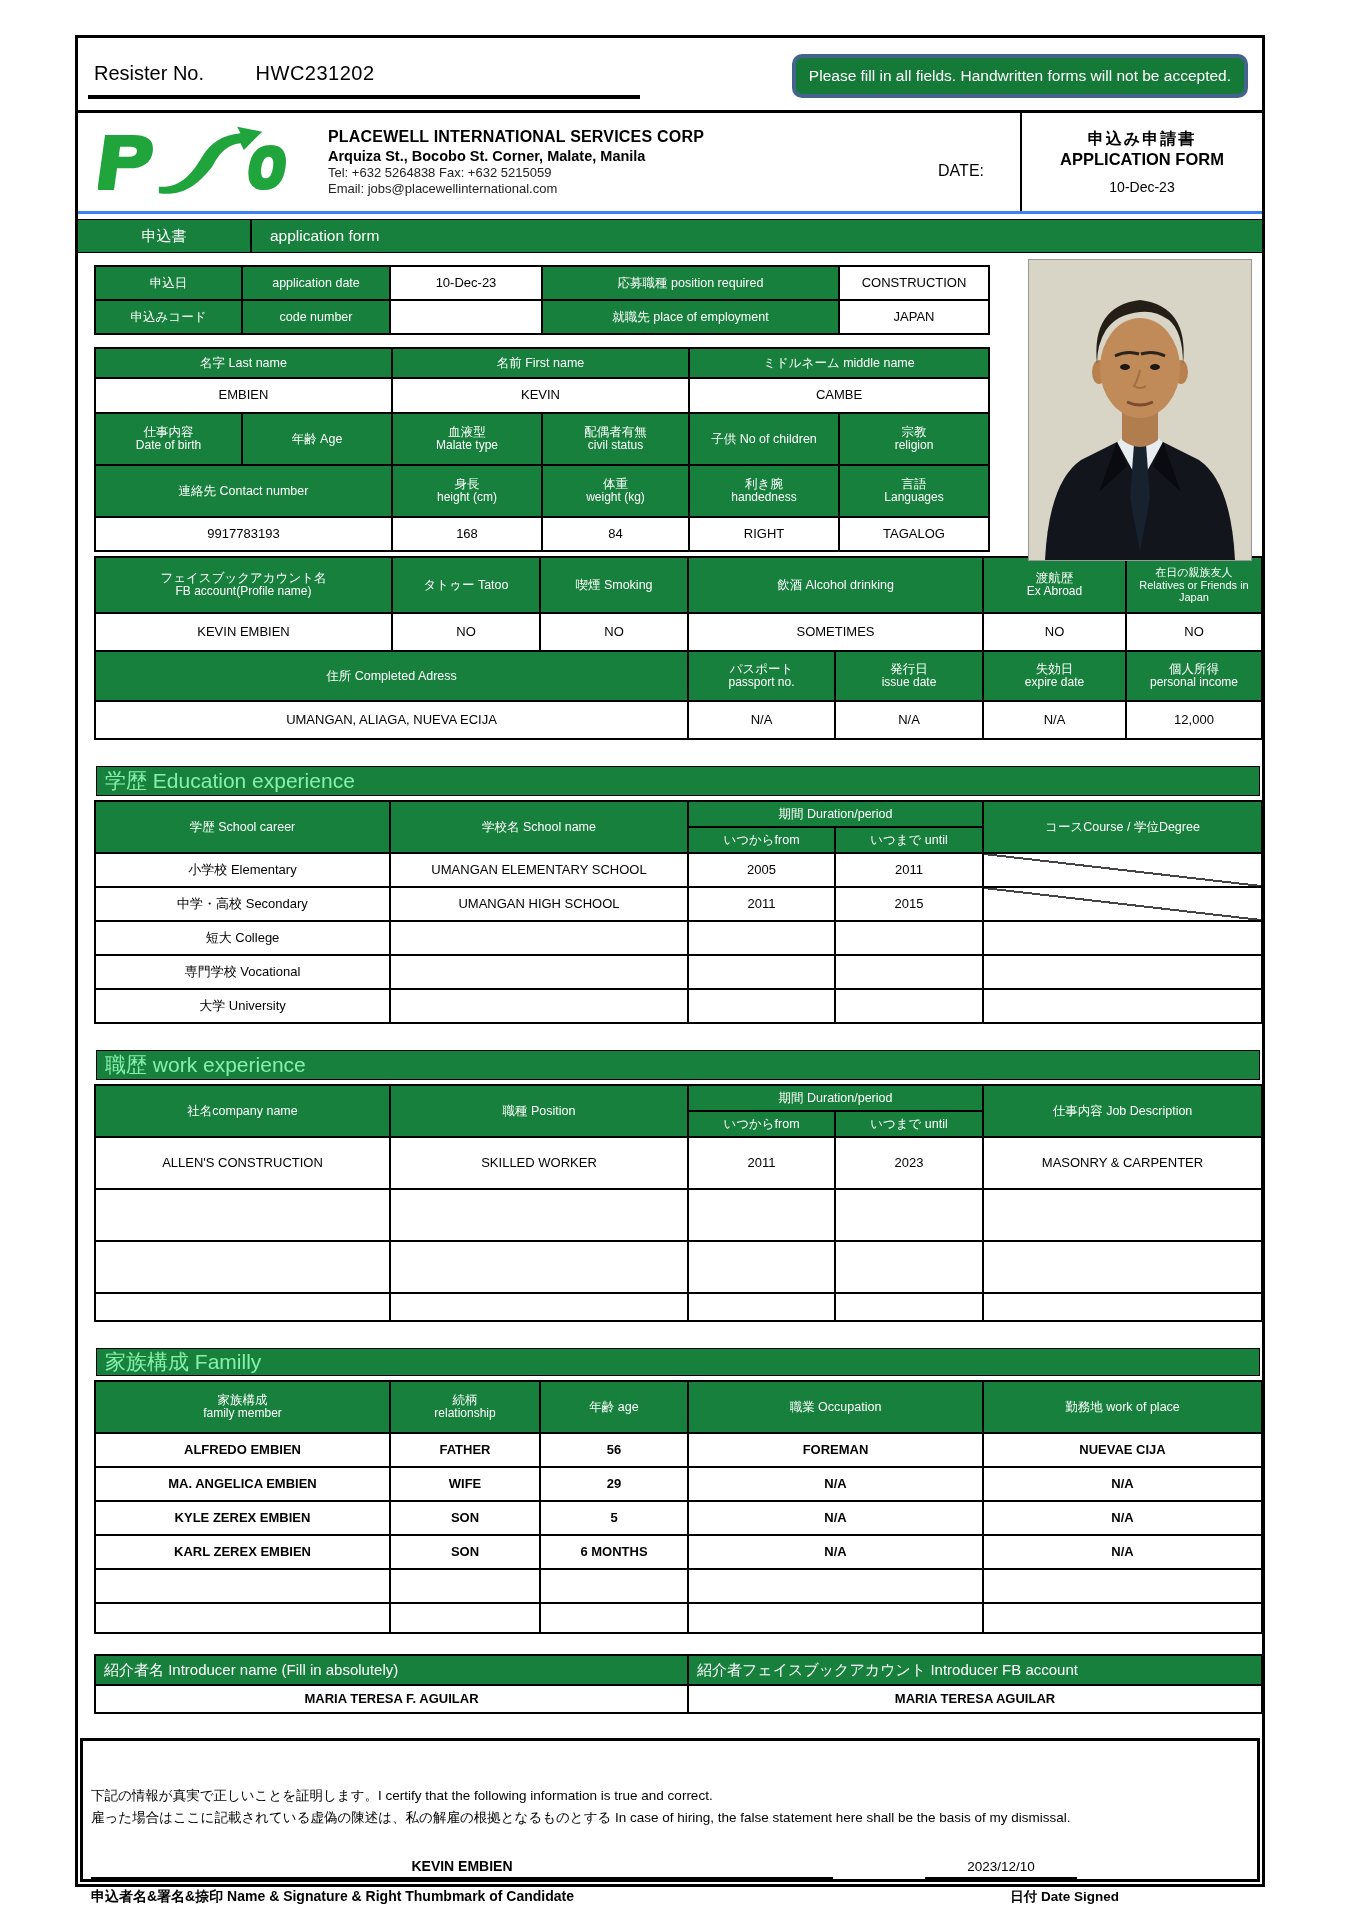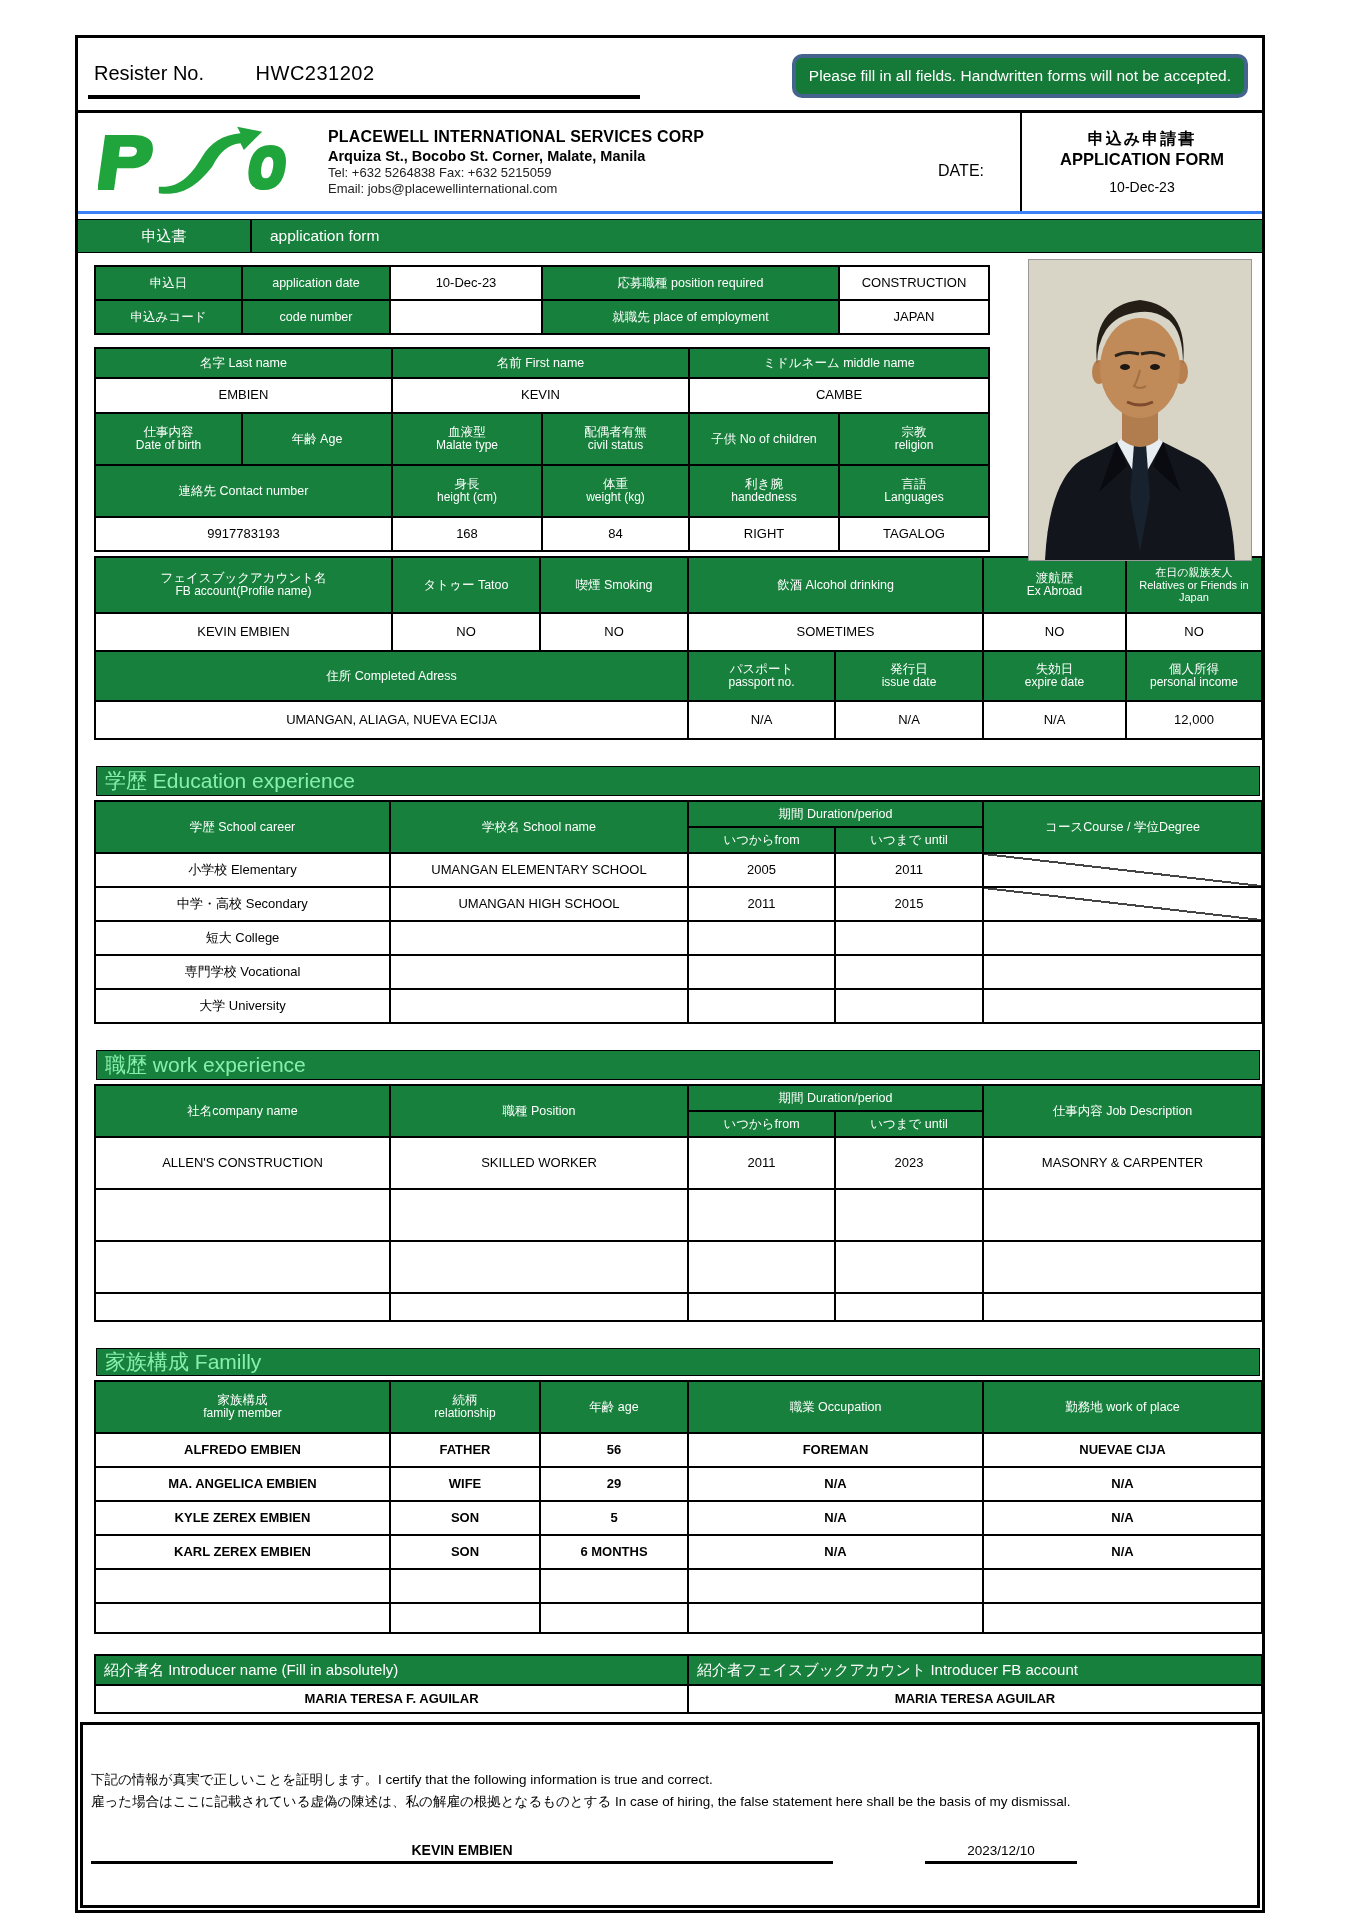--- a/index.html
+++ b/index.html
@@ -47,21 +47,21 @@
   .cols-fam{grid-template-columns:295px 150px 148px 295px 279px;}
   .cols-intro{grid-template-columns:593px 574px;}.h28{height:28px}.h30{height:30px}.h34{height:34px}.h35{height:35px}
   .h38{height:38px}.h40{height:52px}.h50{height:50px}.h52{height:52px}.h56{height:56px}
   .gap4{height:4px}.gap12{height:12px}.gap14{height:14px}.gap20{height:20px}
   .top-area{position:relative;}
   .photo{position:absolute;top:-6px;right:10px;width:222px;height:300px;border:1px solid #999;}
   
   .hdr-grid{display:grid;border-left:2px solid #000;width:max-content;}
   
   .intro-vals .cell{font-weight:bold;}
-  .cert-box{border:3px solid #000;margin:8px 2px 2px 2px;height:186px;box-sizing:border-box;padding:44px 20px 0 8px;position:relative;}
+  .cert-box{border:3px solid #000;margin:24px 2px 2px 2px;height:144px;box-sizing:border-box;padding:44px 20px 0 8px;position:relative;}
   .cert-line{font-size:13.5px;line-height:1.6;}
   .sig-row{display:flex;margin-top:30px;align-items:flex-end;}
   .sig-name-block{width:742px;border-bottom:3px solid #000;text-align:center;font-weight:bold;font-size:14px;padding-bottom:3px;}
   .sig-date-block{width:152px;margin-left:92px;border-bottom:3px solid #000;text-align:center;font-size:13.5px;padding-bottom:3px;}
   .sig-labels{display:flex;margin-top:8px;}
   .sig-lab-left{font-weight:bold;font-size:14px;}
   .sig-lab-right{font-weight:bold;font-size:13.5px;margin-left:auto;margin-right:118px;}
 </style>
 </head>
 <body>
@@ -420,16 +420,20 @@
       <div class="cell h28">MARIA TERESA AGUILAR</div>
     </div>
 
     <div class="cert-box" style="margin-left:-14px">
       <div class="cert-line">下記の情報が真実で正しいことを証明します。I certify that the following information is true and correct.</div>
       <div class="cert-line">雇った場合はここに記載されている虚偽の陳述は、私の解雇の根拠となるものとする  In case of hiring, the false statement here shall be the basis of my dismissal.</div>
       <div class="sig-row">
         <div class="sig-name-block">KEVIN EMBIEN</div>
         <div class="sig-date-block">2023/12/10</div>
       </div>
+      <div class="sig-labels">
+        <div class="sig-lab-left">申込者名&amp;署名&amp;捺印  Name &amp; Signature &amp; Right Thumbmark of Candidate</div>
+        <div class="sig-lab-right">日付 Date Signed</div>
+      </div>
     </div>
 
   </div>
 </div>
 
 </body></html>

